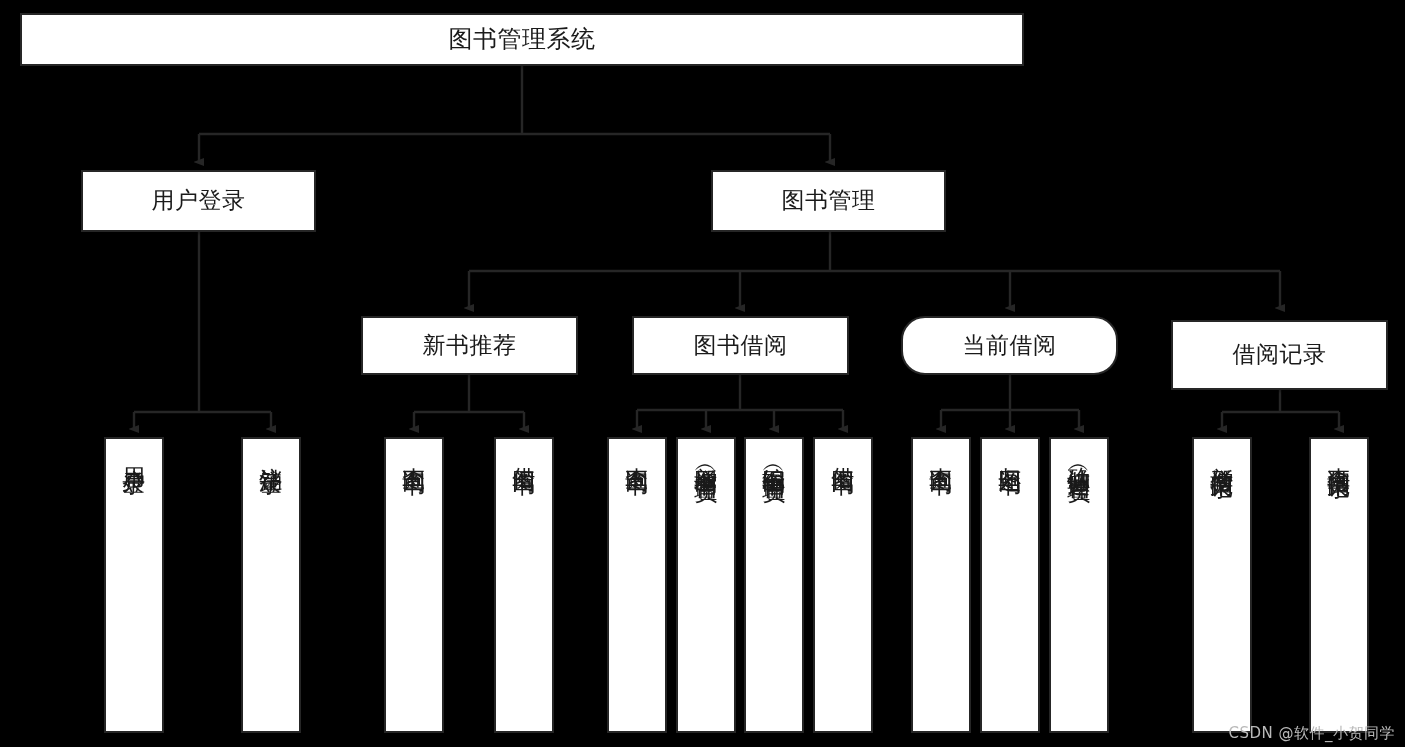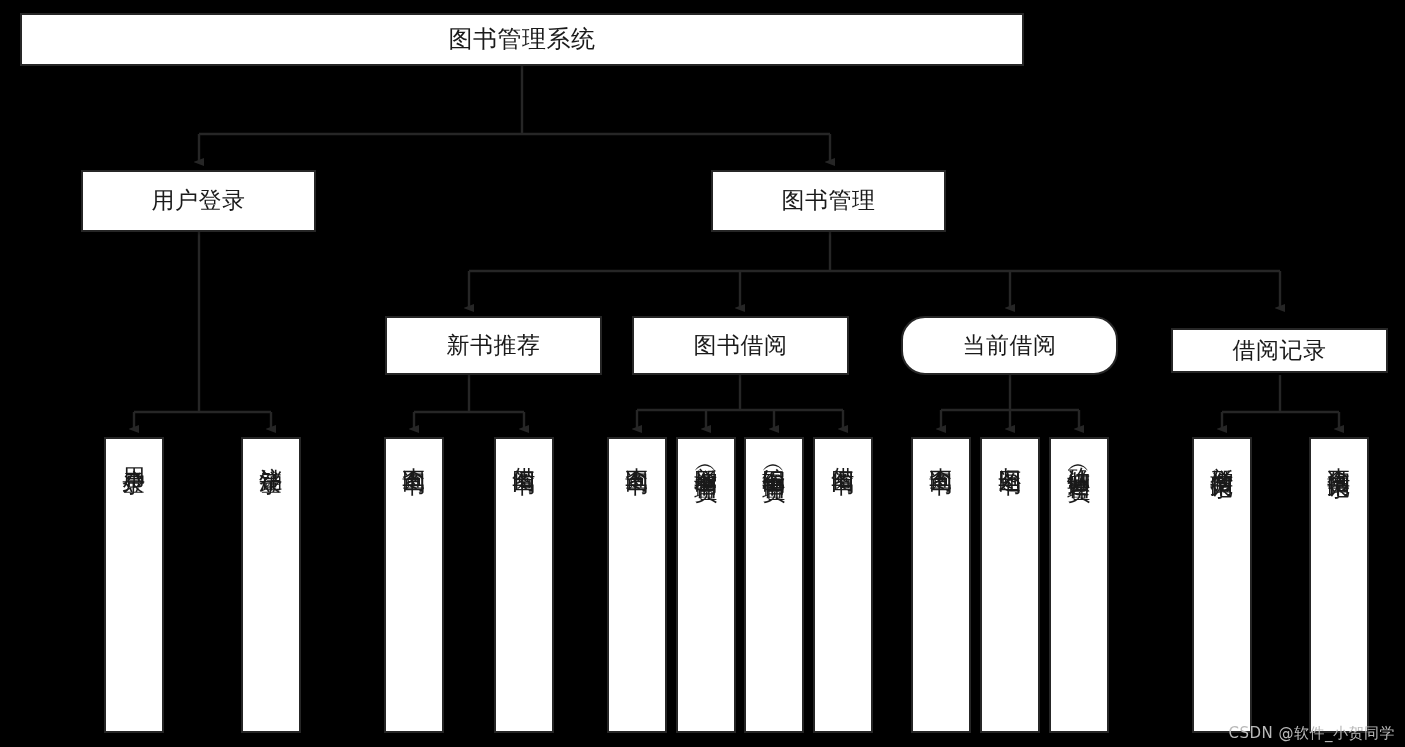--- a/index.html
+++ b/index.html
@@ -130,33 +130,33 @@
   </div>
 
   <div class="node horiz" style="left:81px; top:170px; width:235px; height:62px;">
     <span>用户登录</span>
   </div>
 
   <div class="node horiz" style="left:711px; top:170px; width:235px; height:62px;justify-content:center;">
     <span>图书管理</span>
   </div>
 
-  <div class="node horiz" style="left:361px; top:316px; width:217px; height:59px;margin-left:24px;">
+  <div class="node horiz" style="left:361px; top:316px; width:217px; height:59px;">
     <span>新书推荐</span>
   </div>
 
   <div class="node horiz" style="left:632px; top:316px; width:217px; height:59px;">
     <span>图书借阅</span>
   </div>
 
   <div class="node horiz" style="left:901px; top:316px; width:217px; height:59px;border-radius:24px;">
     <span>当前借阅</span>
   </div>
 
-  <div class="node horiz" style="left:1171px; top:328px; width:217px; height:45px;text-align:right;">
+  <div class="node horiz" style="left:1171px; top:320px; width:217px; height:70px;text-align:right;">
     <span>借阅记录</span>
   </div>
 
   <div class="node vert" style="left:104px; top:437px; width:60px; height:296px;">
     <span class="vlabel">用户登录</span>
   </div>
 
   <div class="node vert" style="left:241px; top:437px; width:60px; height:296px;">
     <span class="vlabel">注销登录</span>
   </div>

